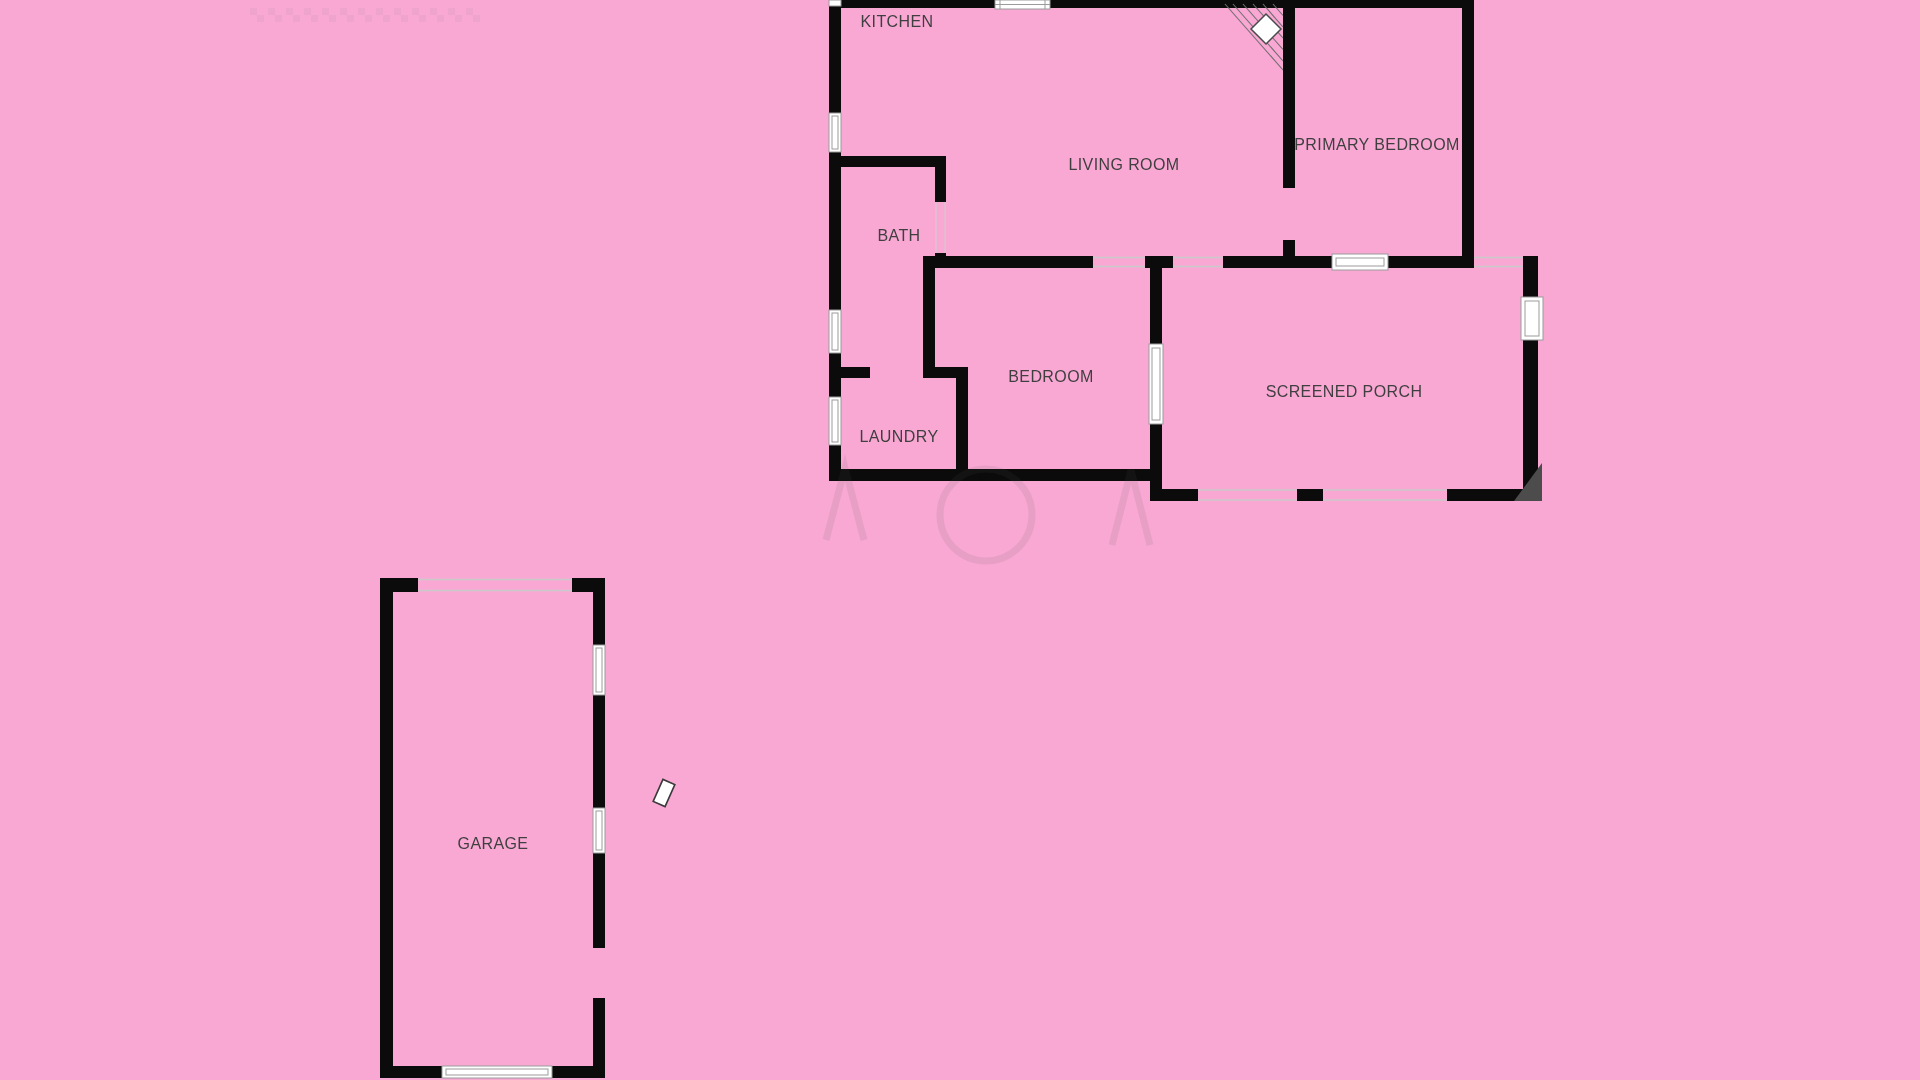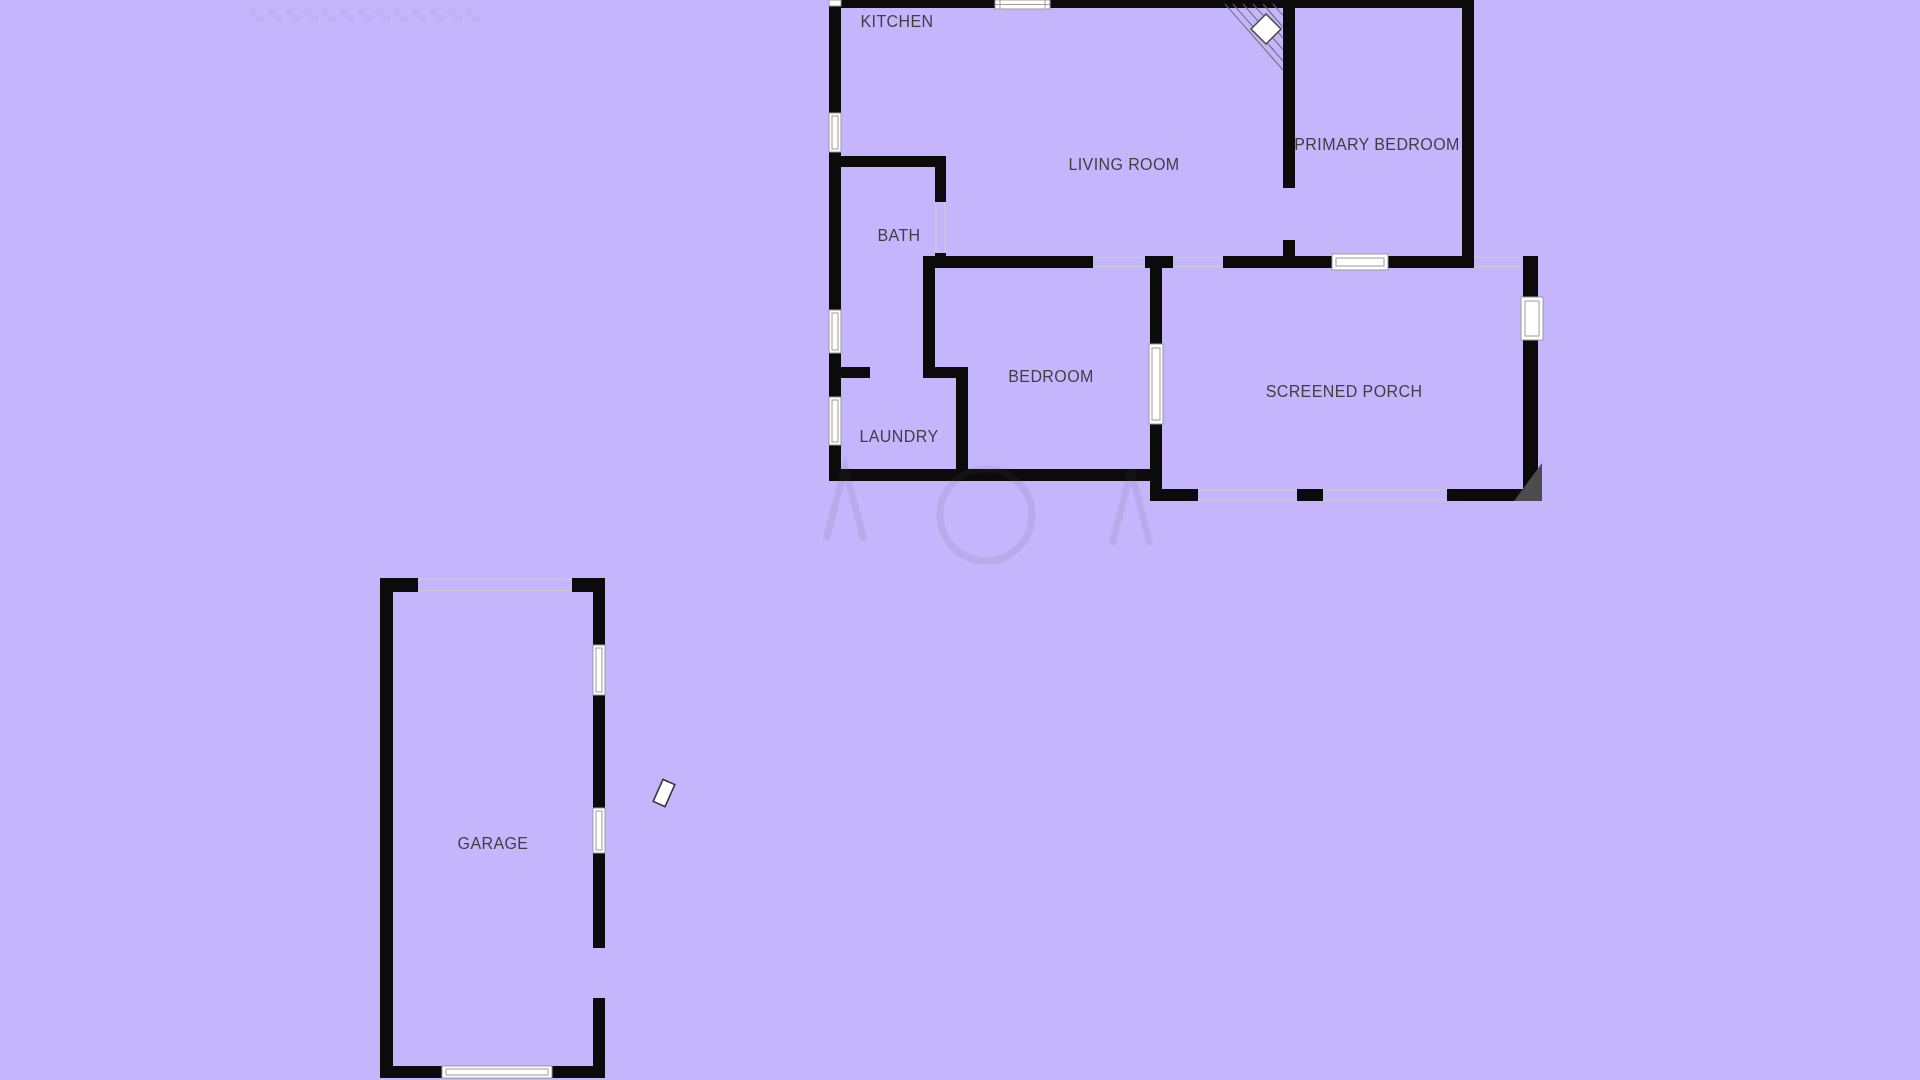--- a/index.html
+++ b/index.html
@@ -1,16 +1,16 @@
 <!DOCTYPE html>
 <html><head>
 <meta charset="utf-8">
 <style>
   html,body{margin:0;padding:0;background:#ffffff;width:1920px;height:1080px;overflow:hidden;}
-  .stage{position:relative;width:1920px;height:1080px;background:#c4b5fd;
+  .stage{position:relative;width:1920px;height:1080px;background:#f9a8d4;
          font-family:"Liberation Sans", sans-serif;}
   svg{display:block;}
   .wall{fill:#0b0b0b;stroke:none;}
   .win{fill:#ffffff;stroke:#9b9b9b;stroke-width:1;}
   .win-inner{fill:none;stroke:#9b9b9b;stroke-width:1;}
   .thresh{stroke:#c9c9c9;stroke-width:1.3;}
   .jamb{stroke:#cfcfcf;stroke-width:1;}
   .hatch{stroke:#6e6e6e;stroke-width:1.1;}
   .room-label{font-family:"Liberation Sans", sans-serif;font-size:16px;fill:#3f3f3f;
               letter-spacing:0.4px;text-anchor:middle;}

